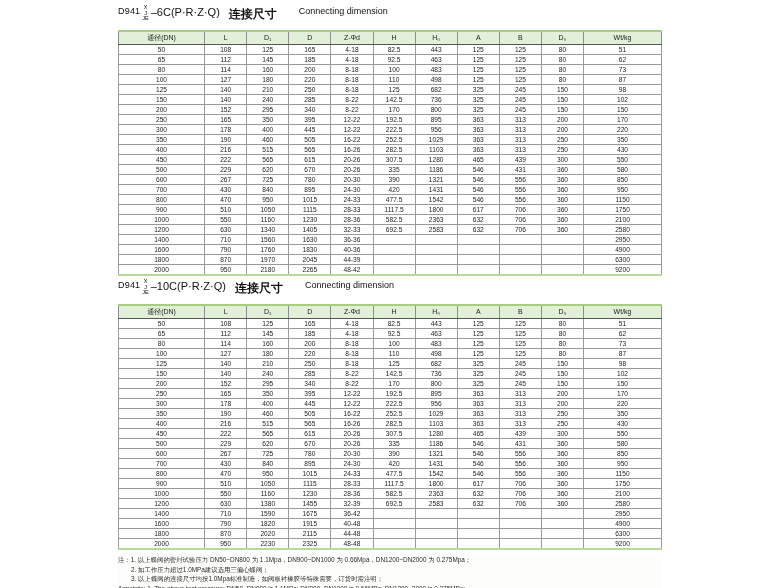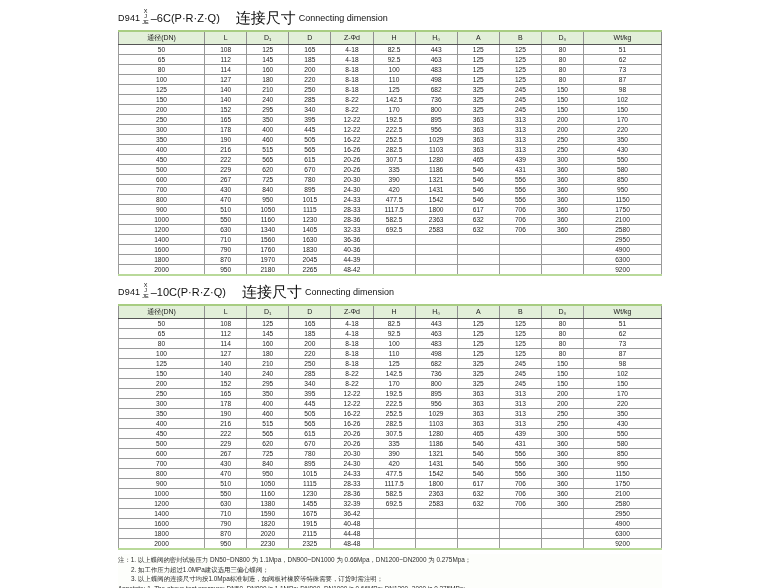--- a/index.html
+++ b/index.html
@@ -4,27 +4,27 @@
 <style>
   html,body{margin:0;padding:0;background:#ffffff;}
   body{
     width:778px;height:588px;overflow:hidden;position:relative;
     font-family:"Liberation Sans","DejaVu Sans",sans-serif;
     color:#1a1a1a;
   }
   .sheet{position:absolute;left:118px;top:6px;width:544px;}
 
   
-  .sec-title{display:flex;align-items:center;height:24px;font-size:9px;color:#111;white-space:nowrap;}
+  .sec-title{display:flex;height:24px;font-size:9px;color:#111;white-space:nowrap;}
   .model{font-size:9px;letter-spacing:.2px;}
   .variant-stack{display:inline-flex;flex-direction:column;align-items:center;
     font-size:5.5px;line-height:5.5px;margin:0 2px;transform:translateY(-1px);}
   .spec{font-size:11px;}
-  .title-cn{font-weight:normal;margin-left:16px;font-size:15px;}
-  .title-en{margin-left:3px;font-size:9px;}
+  .title-cn{font-weight:bold;margin-left:9px;font-size:12px;}
+  .title-en{margin-left:22px;font-size:9px;}
 
   
   table.dim{border-collapse:collapse;width:544px;table-layout:fixed;
     border-top:2px solid #a8cd82;border-bottom:2px solid #b9d99a;}
   table.dim th{
     background:#e2efd9;font-weight:normal;font-size:7px;line-height:8px;
     padding:2px 1px;border:1px solid #8f8f8f;border-top:1px solid #c2ddaa;
     border-bottom:1.4px solid #555;color:#222;
   }
   table.dim td{

